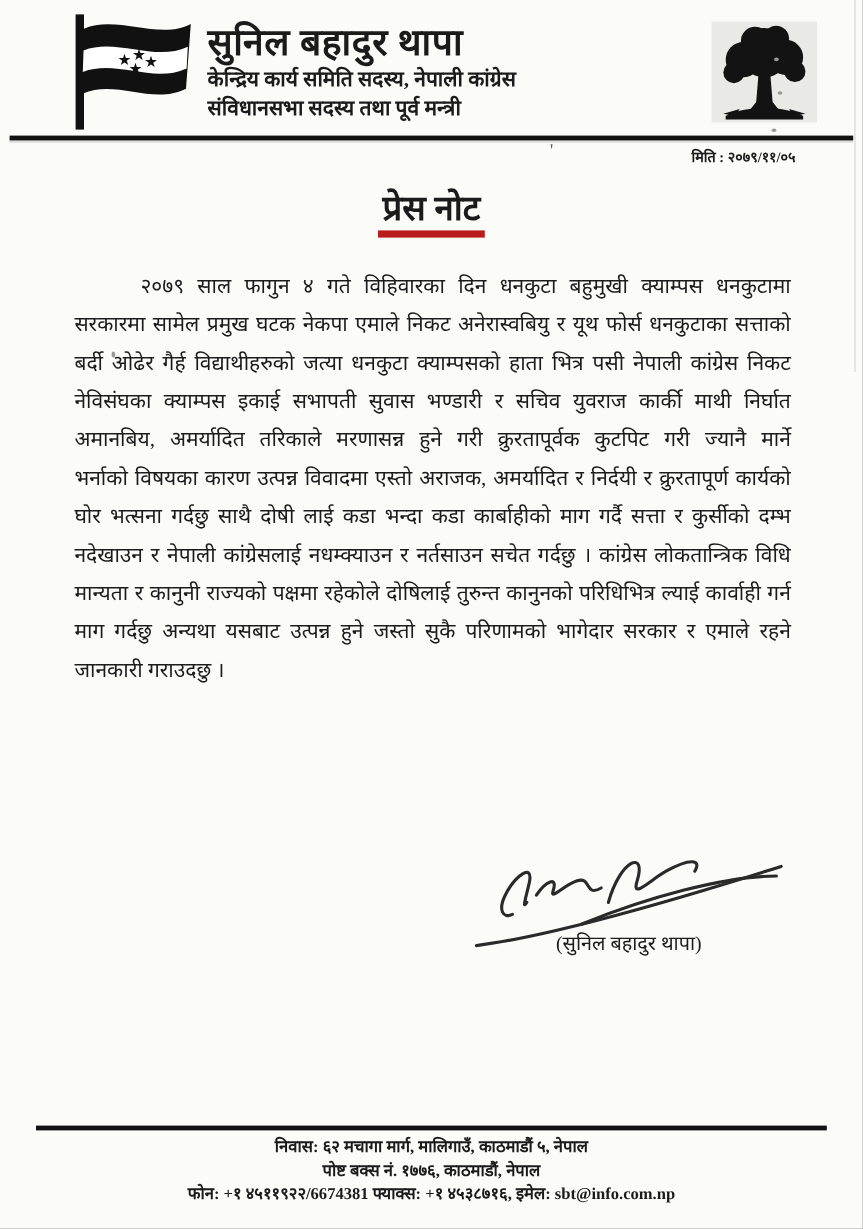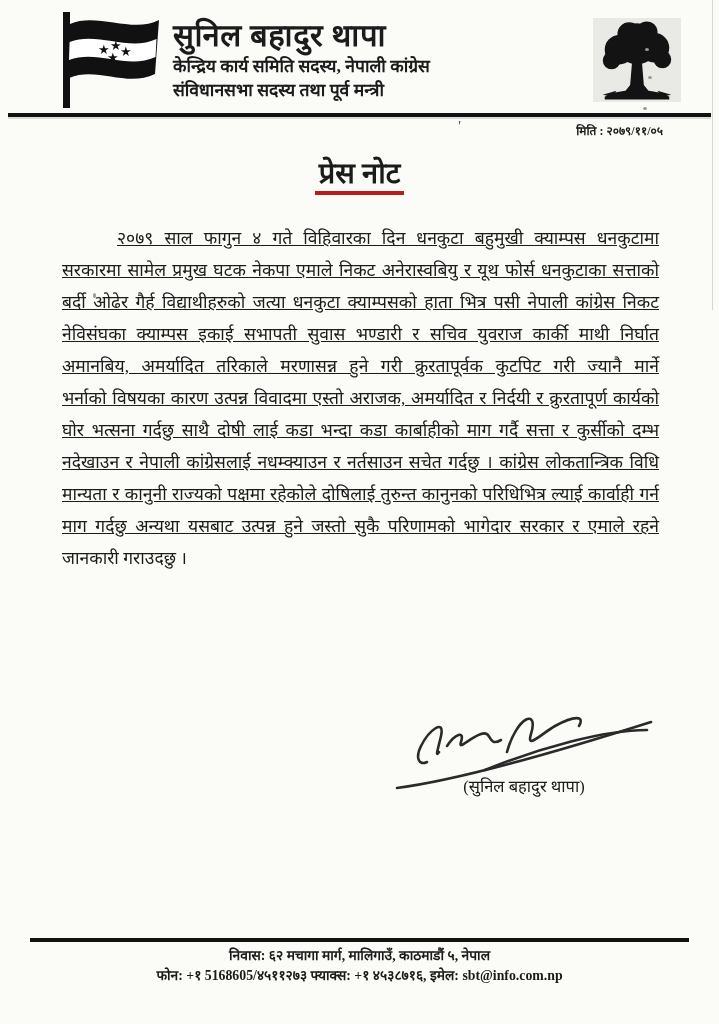--- a/index.html
+++ b/index.html
@@ -23,26 +23,26 @@
   .head-sub{font-size:17.5px;font-weight:bold;line-height:24px;}
   .tree-box{width:88px;height:84px;flex:0 0 auto;background:#e9e9e5;
     display:flex;align-items:flex-end;justify-content:center;}
   .rule-top{position:absolute;top:113px;left:8px;right:8px;height:4px;background:#121212;
     box-shadow:0 2px 0 rgba(0,0,0,.12);}
   
   .date-line{position:absolute;top:122px;right:56px;font-size:12px;font-weight:bold;}
   .date-mark{position:absolute;top:118px;right:258px;font-size:15px;color:#555;}
   .doc-title{position:absolute;top:152px;left:0;width:100%;text-align:center;
     font-size:29px;font-weight:bold;}
-  .doc-title span{border-bottom:4px solid #b91c1c;padding:0 4px 2px;}
+  .doc-title span{border-bottom:6px solid #b91c1c;padding:0 4px 2px;}
   
   .body-text{position:absolute;top:222px;left:62px;right:60px;
     font-size:17.5px;line-height:32px;font-weight:500;}
   .bline{white-space:normal;}
-  .bline.just{text-align:justify;text-align-last:justify;text-decoration:underline;}
+  .bline.just{text-align:justify;text-align-last:justify;}
   
   .signature{position:absolute;top:700px;right:50px;width:290px;text-align:center;}
   .sig-svg{display:block;margin:0 auto;}
   .sig-name{font-size:16.5px;font-weight:normal;margin-top:-26px;}
   
   .rule-bottom{position:absolute;top:938px;left:30px;right:30px;height:4px;background:#121212;}
   .footer{position:absolute;top:946px;left:0;width:100%;text-align:center;
     font-size:13.8px;font-weight:bold;line-height:19.5px;}
   
   .edge-line{position:absolute;right:6px;top:0;width:1px;height:310px;background:#d7d7d4;}
@@ -129,21 +129,22 @@
         <path d="M8,88 C70,80 180,48 262,22"></path>
         <path d="M96,70 C150,48 215,30 258,30"></path>
       </g>
     </svg>
     <div class="sig-name">(सुनिल बहादुर थापा)</div>
   </div>
 
   <div class="rule-bottom"></div>
   <div class="footer">
     <div>निवास: ६२ मचागा मार्ग, मालिगाउँ, काठमाडौं ५, नेपाल</div>
-    <div>फोन: +१ 5168605/४५११२७३ फ्याक्स: +१ ४५३८७१६, इमेल: sbt@info.com.np</div>
+    <div>पोष्ट बक्स नं. १७७६, काठमाडौं, नेपाल</div>
+    <div>फोन: +१ ४५११९२२/6674381 फ्याक्स: +१ ४५३८७१६, इमेल: sbt@info.com.np</div>
   </div>
 
   <div class="edge-line"></div>
   <div class="speck s1"></div>
   <div class="speck s2"></div>
   <div class="speck s3"></div>
   <div class="speck s4"></div>
 
 </div>
 

